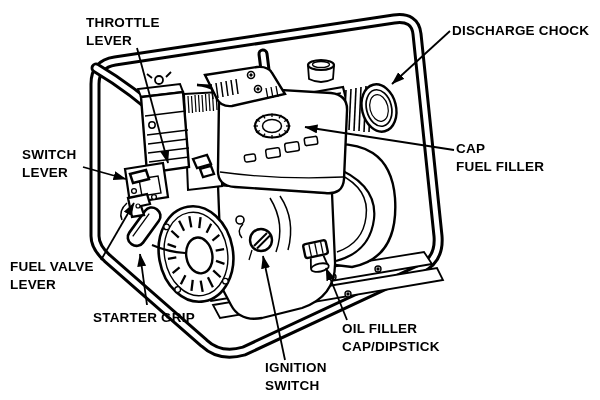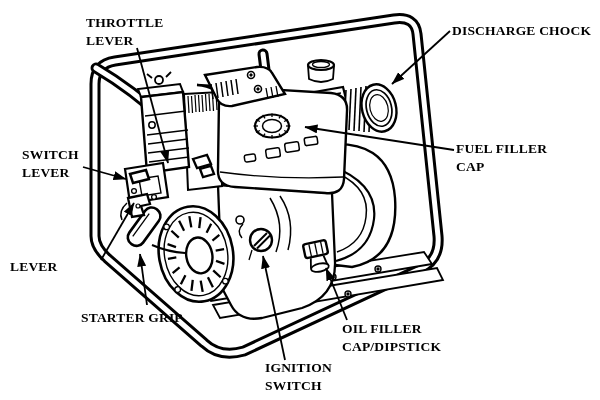--- a/index.html
+++ b/index.html
@@ -1,17 +1,17 @@
 <!DOCTYPE html>
 <html><head>
 <meta charset="utf-8">
 <style>
   html,body{margin:0;padding:0;background:#fff;}
   .page{position:relative;width:596px;height:400px;background:#ffffff;overflow:hidden;
-        font-family:Liberation Serif, serif;}
+        font-family:Liberation Sans, sans-serif;}
   .art{position:absolute;left:0;top:0;}
   .label{position:absolute;color:#000;font-weight:bold;font-size:13.5px;line-height:18px;
          letter-spacing:.2px;white-space:nowrap;}
 </style>
 </head>
 <body>
 
 <div class="page">
 
 <svg class="art" width="600" height="400" viewBox="0 0 600 400">
@@ -263,35 +263,36 @@
 <div class="label" style="left:452px;top:22px">
   <div>DISCHARGE CHOCK</div>
 </div>
 
 <div class="label" style="left:22px;top:146px">
   <div>SWITCH</div>
   <div>LEVER</div>
 </div>
 
 <div class="label" style="left:10px;top:258px">
+  <div>FUEL VALVE</div>
   <div>LEVER</div>
 </div>
 
-<div class="label" style="left:81px;top:309px">
+<div class="label" style="left:93px;top:309px">
   <div>STARTER GRIP</div>
 </div>
 
 <div class="label" style="left:265px;top:359px">
   <div>IGNITION</div>
   <div>SWITCH</div>
 </div>
 
 <div class="label" style="left:342px;top:320px">
   <div>OIL FILLER</div>
   <div>CAP/DIPSTICK</div>
 </div>
 
 <div class="label" style="left:456px;top:140px">
+  <div>CAP</div>
   <div>FUEL FILLER</div>
-  <div>CAP</div>
 </div>
 
 </div>
 
 </body></html>

